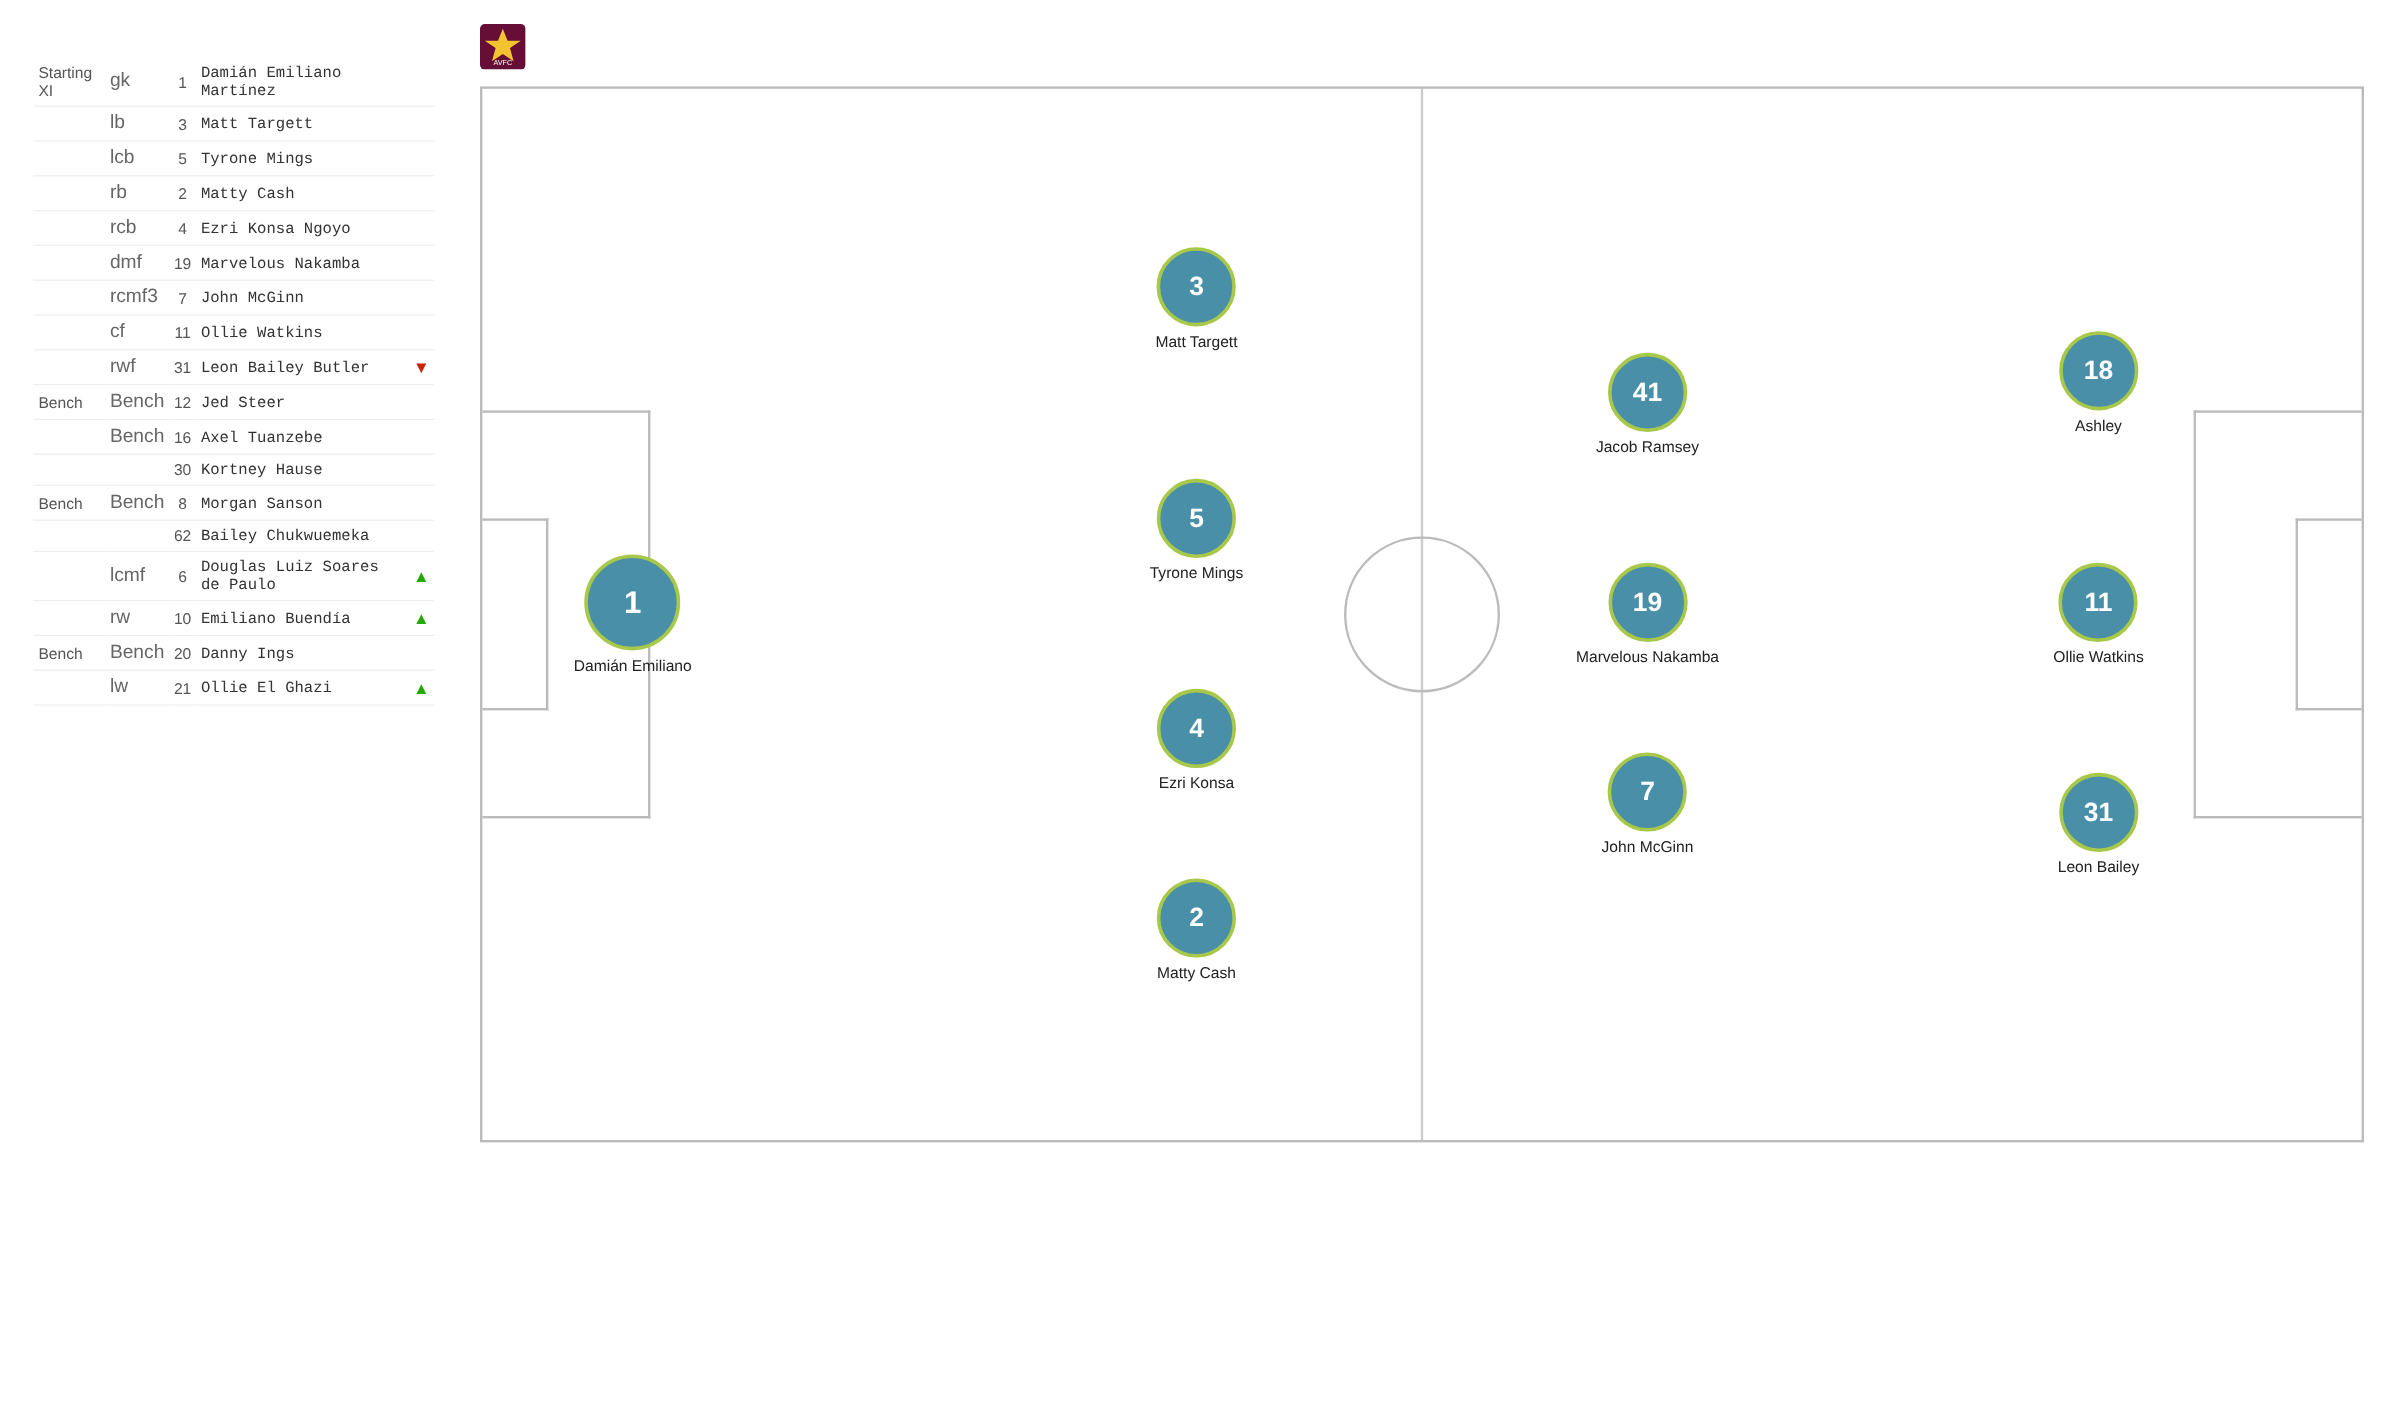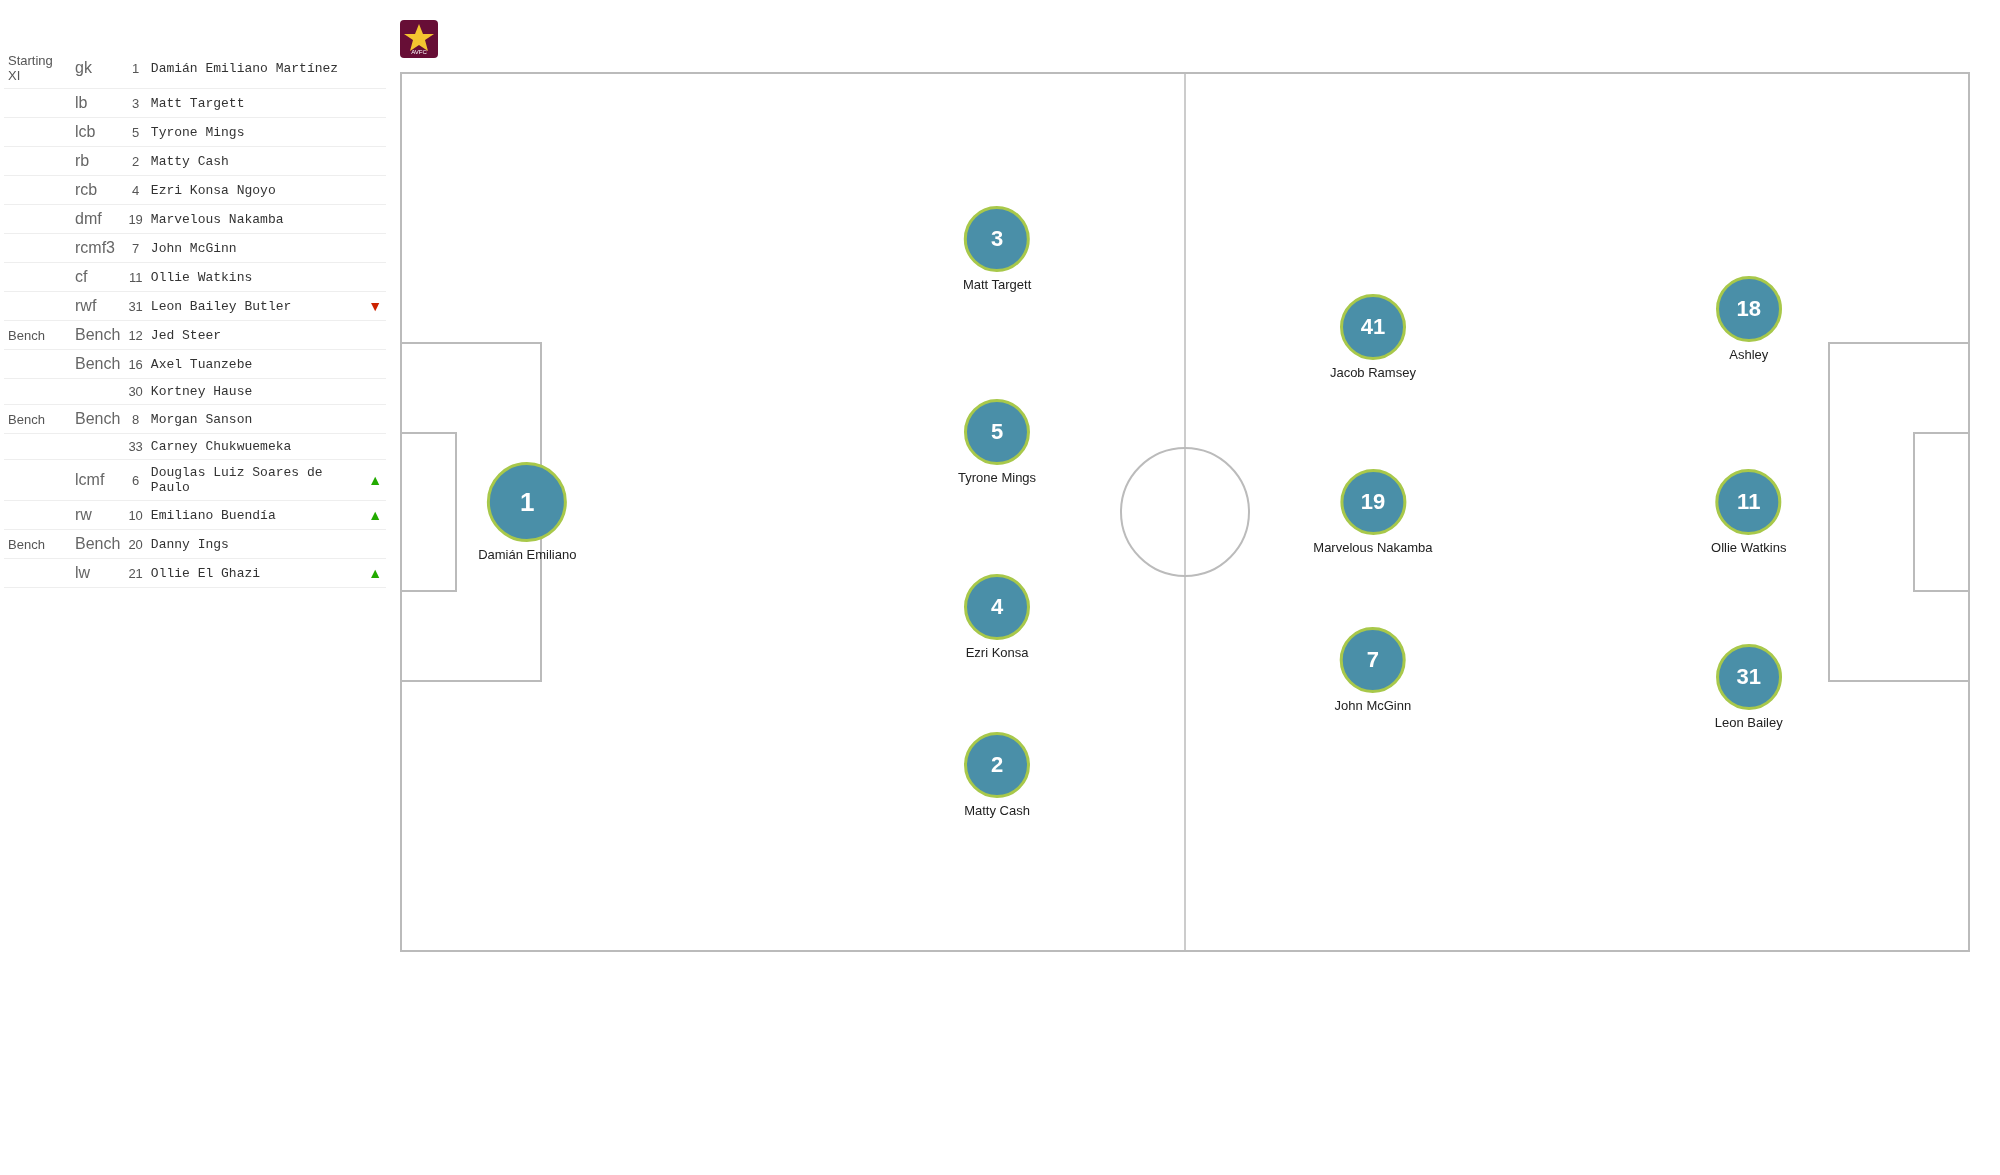--- a/index.html
+++ b/index.html
@@ -9,21 +9,21 @@
       background: #fff;
       font-family: Arial, sans-serif;
       overflow: hidden;
       display: flex;
       align-items: flex-start;
     }
 
     
     .left-panel {
       width: 390px;
-      padding: 30px 4px;
+      padding: 30px 28px;
       flex-shrink: 0;
     }
     .panel-title {
       font-size: 22px;
       font-weight: bold;
       margin-bottom: 18px;
       color: #222;
     }
     .lineup-table {
       width: 100%;
@@ -298,22 +298,22 @@
         <tr>
           <td class="section-label">Bench</td>
           <td class="pos">Bench</td>
           <td class="num">8</td>
           <td class="name">Morgan Sanson</td>
           <td></td>
         </tr>
         <tr>
           <td class="section-label"></td>
           <td class="pos"></td>
-          <td class="num">33</td>
-          <td class="name">Carney Chukwuemeka</td>
+          <td class="num">62</td>
+          <td class="name">Bailey Chukwuemeka</td>
           <td></td>
         </tr>
         <tr>
           <td class="section-label"></td>
           <td class="pos">lcmf</td>
           <td class="num">6</td>
           <td class="name">Douglas Luiz Soares de Paulo</td>
           <td><span class="arrow-up">▲</span></td>
         </tr>
         <tr>

